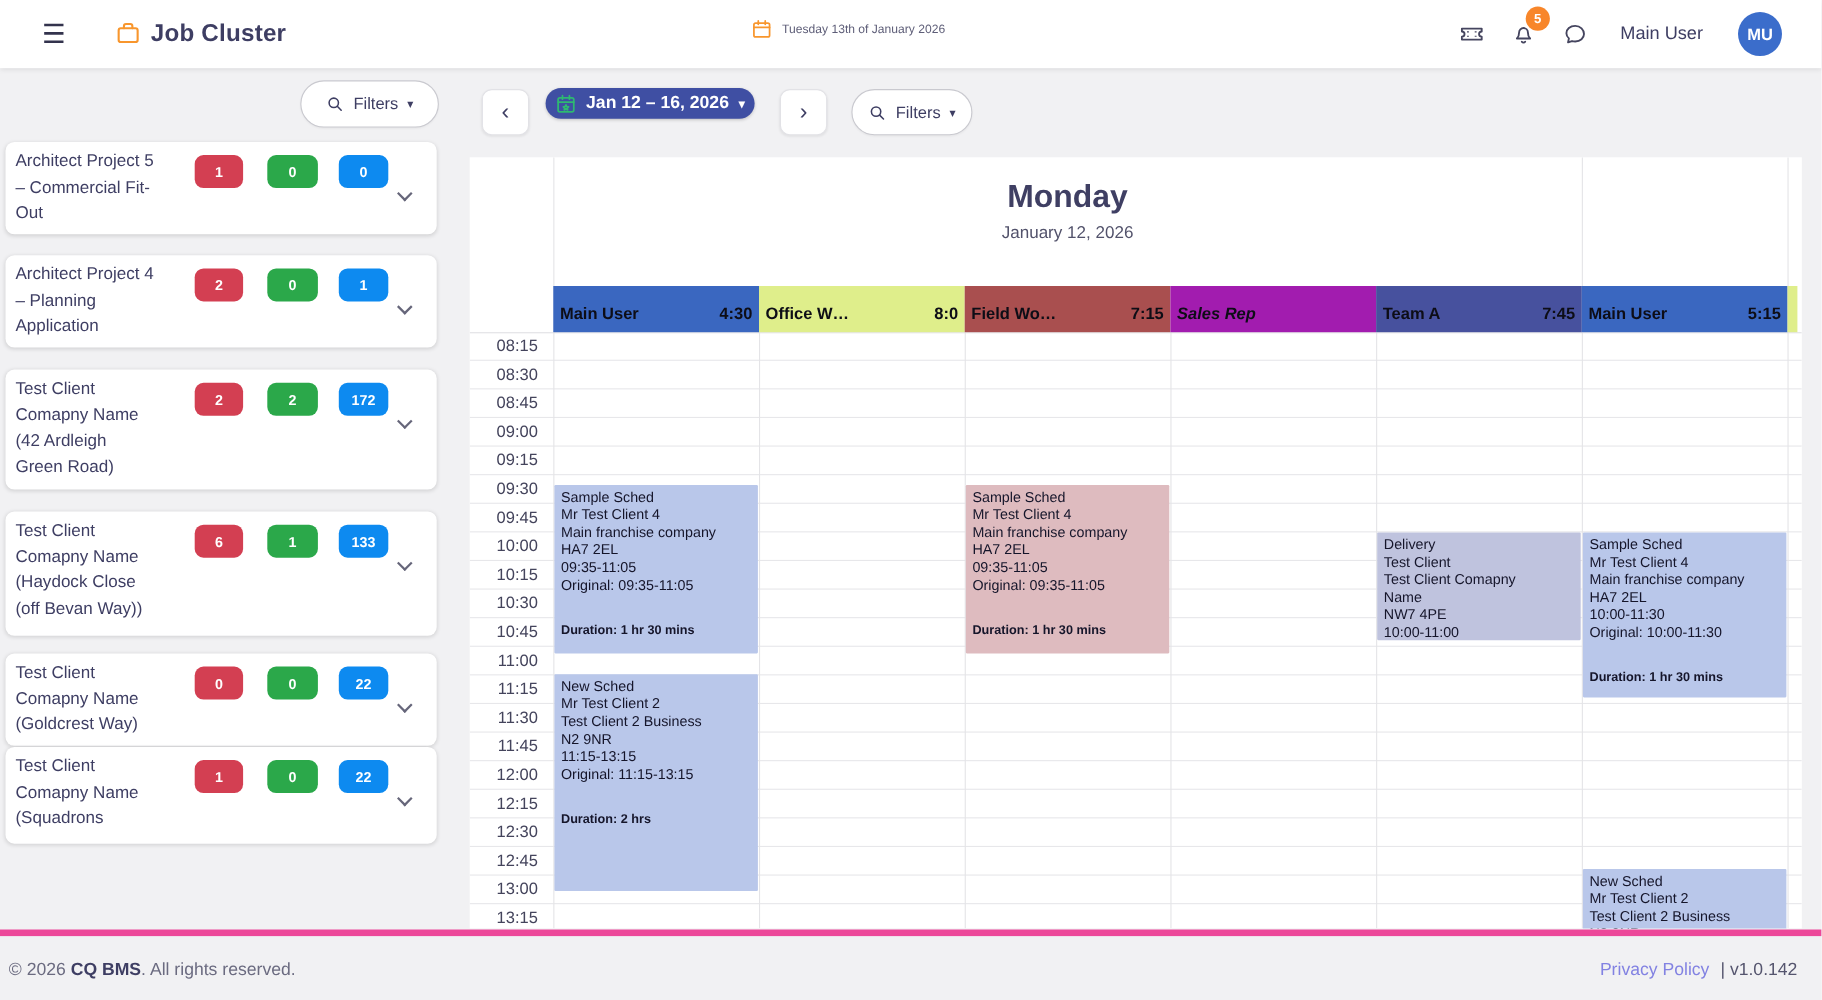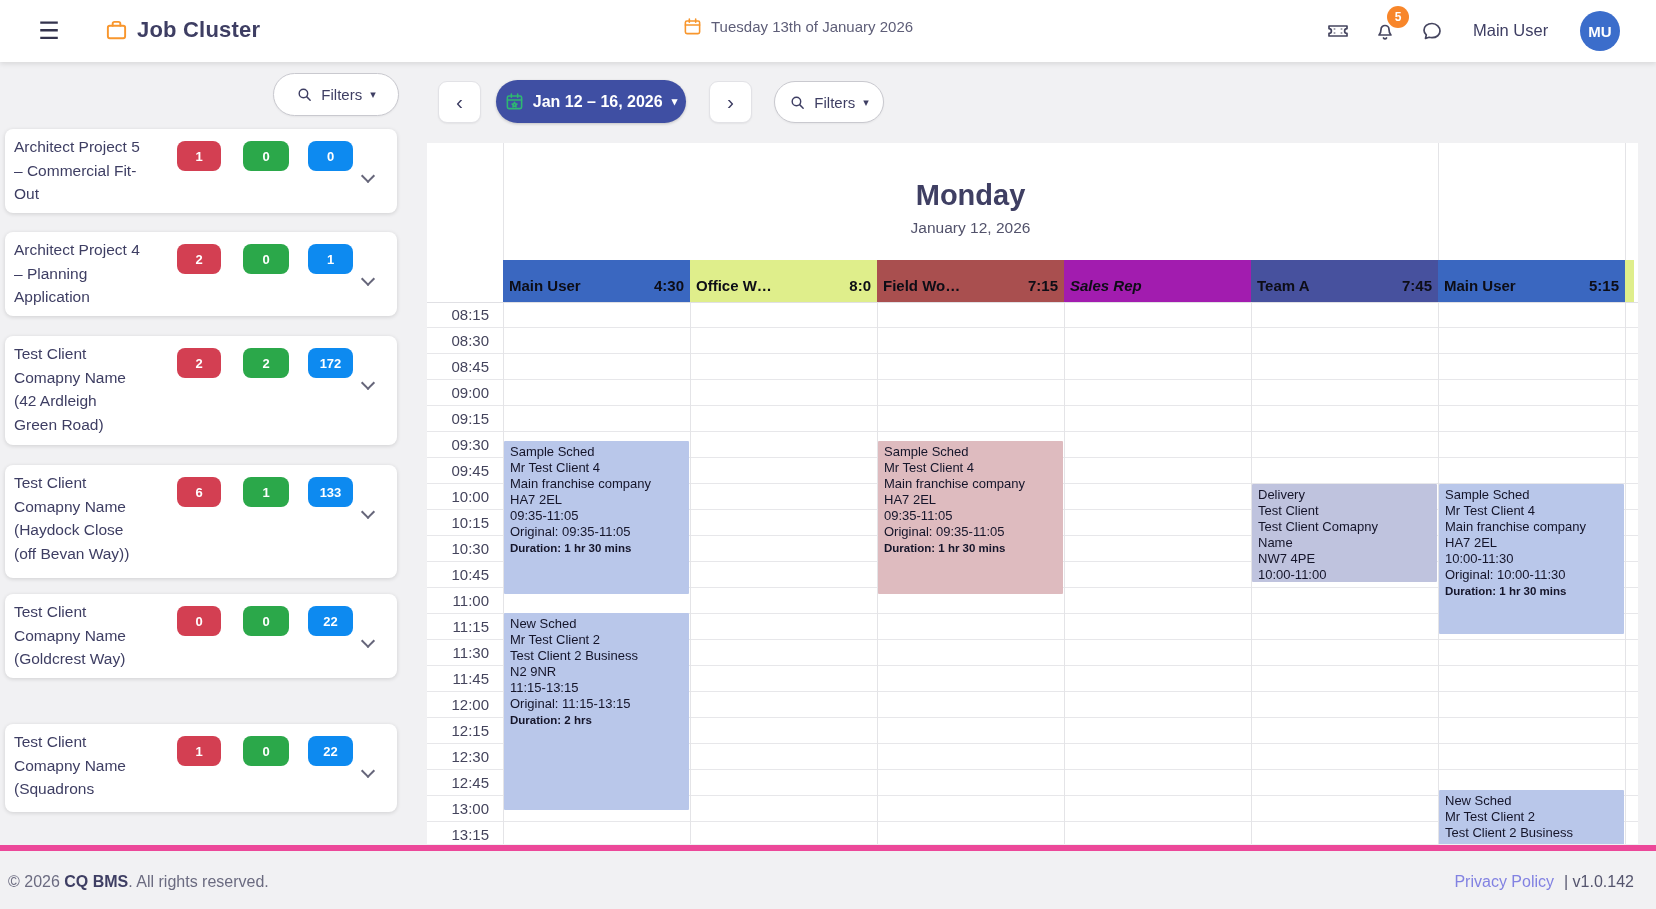--- a/index.html
+++ b/index.html
@@ -7,21 +7,21 @@
   body { font-family:"Liberation Sans", sans-serif; background:#f1f1f3; position:relative; color:#3e3e63; }
 
   
   .header { position:absolute; left:0; top:0; width:1656px; height:62px; background:#fff;
             box-shadow:0 2px 5px rgba(0,0,0,.10); z-index:30; }
   .hamburger { position:absolute; left:32px; top:14px; width:34px; height:34px; font-size:24px;
                color:#33334d; display:flex; align-items:center; justify-content:center; cursor:pointer; }
   .brand { position:absolute; left:105px; top:17px; display:flex; align-items:center; gap:9px; }
   .brand-name { font-size:22px; font-weight:bold; color:#3e3e63; letter-spacing:.2px; }
   .top-date { position:absolute; left:683px; top:17px; display:flex; align-items:center; gap:9px; }
-  .top-date-label { font-size:15px; color:#5e5e78; }
+  .top-date-label { font-size:11px; color:#5e5e78; }
   .hicon { position:absolute; top:19px; width:24px; height:24px; }
   .ticket-i { left:1326px; }
   .bell-i { left:1373px; }
   .chat-i { left:1420px; }
   .bell-badge { position:absolute; left:1387px; top:6px; min-width:22px; height:22px; border-radius:11px;
                 background:var(--orange); color:#fff; font-size:12px; font-weight:bold;
                 display:flex; align-items:center; justify-content:center; z-index:2; }
   .user-name { position:absolute; left:1473px; top:21px; font-size:16.5px; color:#3e3e63; }
   .avatar { position:absolute; left:1580px; top:11px; width:40px; height:40px; border-radius:50%;
             background:var(--avatar-blue); color:#fff; font-size:15px; font-weight:bold;
@@ -44,29 +44,29 @@
   .badge.g { left:238px; width:46px; background:var(--green-badge); }
   .badge.b { left:303px; width:45px; background:var(--blue-badge); }
   .chev { position:absolute; right:24px; top:42px; width:10px; height:10px;
           border-right:2px solid #66667a; border-bottom:2px solid #66667a; transform:rotate(45deg); cursor:pointer; }
 
   
   .nav-btn { position:absolute; top:81px; width:43px; height:42px; background:#fff; border:1px solid #e2e2e6;
              border-radius:9px; box-shadow:0 1px 2px rgba(0,0,0,.06); font-size:21px; color:#3e3e63;
              display:flex; align-items:center; justify-content:center; cursor:pointer; }
   .btn-prev { left:438px; } .btn-next { left:709px; }
-  .btn-range { position:absolute; left:496px; top:80px; width:190px; height:43px; border-radius:22px;
+  .btn-range { position:absolute; left:496px; top:80px; width:190px; height:28px; border-radius:22px;
                background:var(--accent-indigo); color:#fff; display:flex; align-items:center; justify-content:center;
                gap:9px; font-size:16px; font-weight:bold; cursor:pointer; box-shadow:0 1px 3px rgba(0,0,0,.2); }
   .btn-range .caret { color:#fff; }
   .main-filters { left:774px; top:81px; width:110px; height:42px; }
 
   
   .cal-panel { position:absolute; left:427px; top:143px; width:1211px; height:701px; background:#fff; overflow:hidden; }
-  .day-head { position:absolute; left:76px; top:0; width:935px; text-align:center;margin-top:16px; }
+  .day-head { position:absolute; left:76px; top:0; width:935px; text-align:center; }
   .day-title { margin-top:20px; font-size:29px; font-weight:bold; color:#3f3f63; }
   .day-sub { margin-top:7px; font-size:15.5px; color:#52526b; }
   .vline { position:absolute; top:0; width:1px; height:701px; background:#e4e4e7; z-index:1; }
   .vline.grid-only { top:159px; height:542px; }
   .hline-band { position:absolute; left:0; top:159px; width:1211px; height:1px; background:#e0e0e4; z-index:1; }
   .res-block { position:absolute; top:117px; height:42px; width:187px; display:flex; align-items:flex-end;
                justify-content:space-between; padding:0 6px 8px 6px; z-index:2; cursor:pointer; }
   .res-name, .res-hours { font-size:15px; font-weight:bold; color:#0d0d16; white-space:nowrap; overflow:hidden; }
   .res-sliver { position:absolute; top:117px; left:1198px; width:9px; height:42px; z-index:2; }
   .cal-row { position:absolute; left:0; width:1211px; height:26px; border-bottom:1px solid #e7e7ea; z-index:0; }
@@ -74,21 +74,21 @@
                 font-size:15px; color:#44445c; }
 
   
   .event { position:absolute; z-index:3; padding:3px 6px; overflow:hidden; cursor:pointer;
            font-size:13px; line-height:16px; color:#15152a; border-radius:1px; }
   .ev-blue { background:var(--event-blue); }
   .ev-pink { background:var(--event-pink); }
   .ev-lav  { background:var(--event-lavender); }
   .ev-line { white-space:normal; }
   .wrap-narrow { display:block; max-width:150px; }
-  .ev-duration { margin-top:0; font-size:11.5px; font-weight:600; }
+  .ev-duration { margin-top:25px; font-size:11.5px; font-weight:600; }
 
   
   .footer { position:absolute; left:0; top:845px; width:1656px; height:64px; background:#f1f1f3;
             border-top:6px solid #ec4899; z-index:25; }
   .copyright { position:absolute; left:8px; top:22px; font-size:16px; color:#6b6b80; }
   .copyright b { color:#3e3e63; }
   .foot-right { position:absolute; right:22px; top:22px; font-size:16px; color:#55556e; display:flex; gap:10px;align-items:center; }
   .privacy { color:var(--link); cursor:pointer; }
 
   svg { display:block; }
@@ -188,21 +188,21 @@
   <span class="badge b">133</span>
   <span class="chev"></span>
 </div>
 <div class="card" style="top:594px;height:84px">
   <div class="card-title">Test Client Comapny Name (Goldcrest Way)</div>
   <span class="badge r">0</span>
   <span class="badge g">0</span>
   <span class="badge b">22</span>
   <span class="chev"></span>
 </div>
-<div class="card" style="top:724px;height:88px">
+<div class="card" style="top:679px;height:88px">
   <div class="card-title">Test Client Comapny Name (Squadrons</div>
   <span class="badge r">1</span>
   <span class="badge g">0</span>
   <span class="badge b">22</span>
   <span class="chev"></span>
 </div>
 
 <div class="nav-btn btn-prev">‹</div>
 <div class="btn-range">
   <span>

